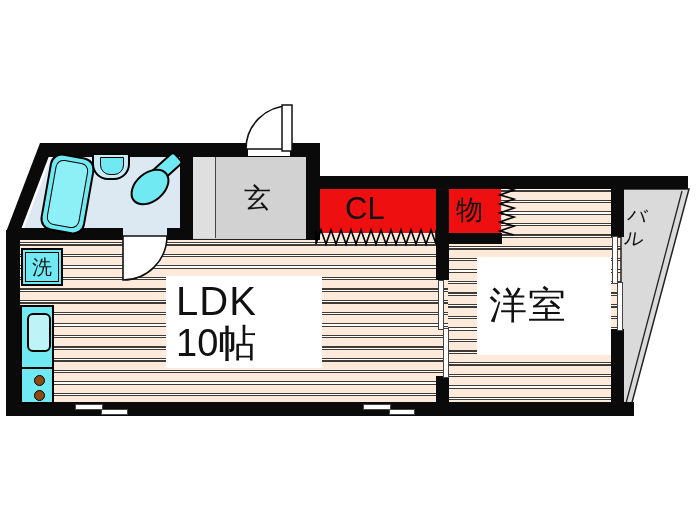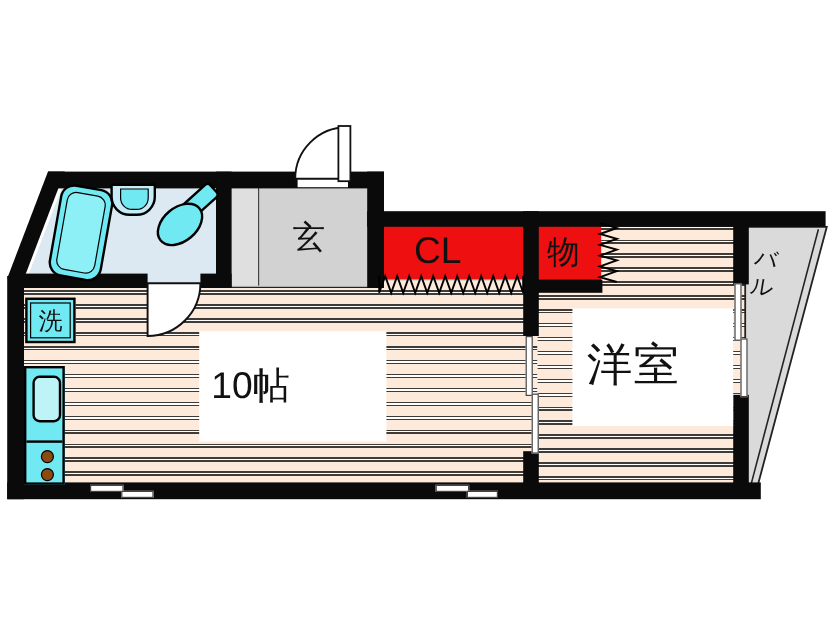--- a/index.html
+++ b/index.html
@@ -11,21 +11,21 @@
     background-image:repeating-linear-gradient(180deg,
       #fdeadb 0px,#fdeadb 8px,
       #3f3b36 8px,#3f3b36 9.2px,
       #ffffff 9.2px,#ffffff 10.4px,
       #3f3b36 10.4px,#3f3b36 11.6px);}
   .red{position:absolute;background:#ee1010;}
   .win{position:absolute;background:#fff;border:1px solid #444;box-sizing:border-box;}
   .labelbox{position:absolute;background:#fff;display:flex;flex-direction:column;
             justify-content:center;padding-left:10px;line-height:1.08;}
   .bigname{font-size:40px;letter-spacing:1px;}
-  .bigsize{font-size:31px;}
+  .bigsize{font-size:38px;}
   .kanji{position:absolute;font-size:27px;}
   svg{position:absolute;left:0;top:0;}
 </style>
 </head>
 <body>
 
 <div id="stage">
 
   <div class="stripes" style="left:14px;top:234px;width:434px;height:177px;"></div>
   <div class="stripes" style="left:448px;top:180px;width:176px;height:231px;"></div>
@@ -100,19 +100,20 @@
     <polyline fill="none" stroke="#000" stroke-width="1.6" points="316,230 316,244 321,230 326,244 331,230 336,244 341,230 346,244 351,230 356,244 361,230 366,244 371,230 376,244 381,230 386,244 391,230 396,244 401,230 406,244 411,230 416,244 421,230 426,244 431,230 436,244 436,230"></polyline>
     <polyline fill="none" stroke="#000" stroke-width="1.6" points="500,186 514,190 500,195 514,199 500,204 514,208 500,213 514,217 500,222 514,226 500,231 514,235"></polyline>
   </svg>
 
   <div class="kanji" style="left:244px;top:180px;">玄</div>
   <div class="abs" style="left:345px;top:191px;font-size:31px;">CL</div>
   <div class="kanji" style="left:456px;top:192px;">物</div>
   <div class="abs" style="left:624px;top:194px;font-size:19px;writing-mode:vertical-rl;letter-spacing:4px;transform:rotate(9deg);">バル</div>
 
   <div class="labelbox" style="left:166px;top:276px;width:146px;height:92px;">
+    <span class="bigname">LDK</span>
     <span class="bigsize">10帖</span>
   </div>
   <div class="labelbox" style="left:477px;top:257px;width:122px;height:98px;padding-left:12px;">
     <span class="bigname" style="font-size:38px;">洋室</span>
   </div>
 
 </div>
 
 </body></html>

